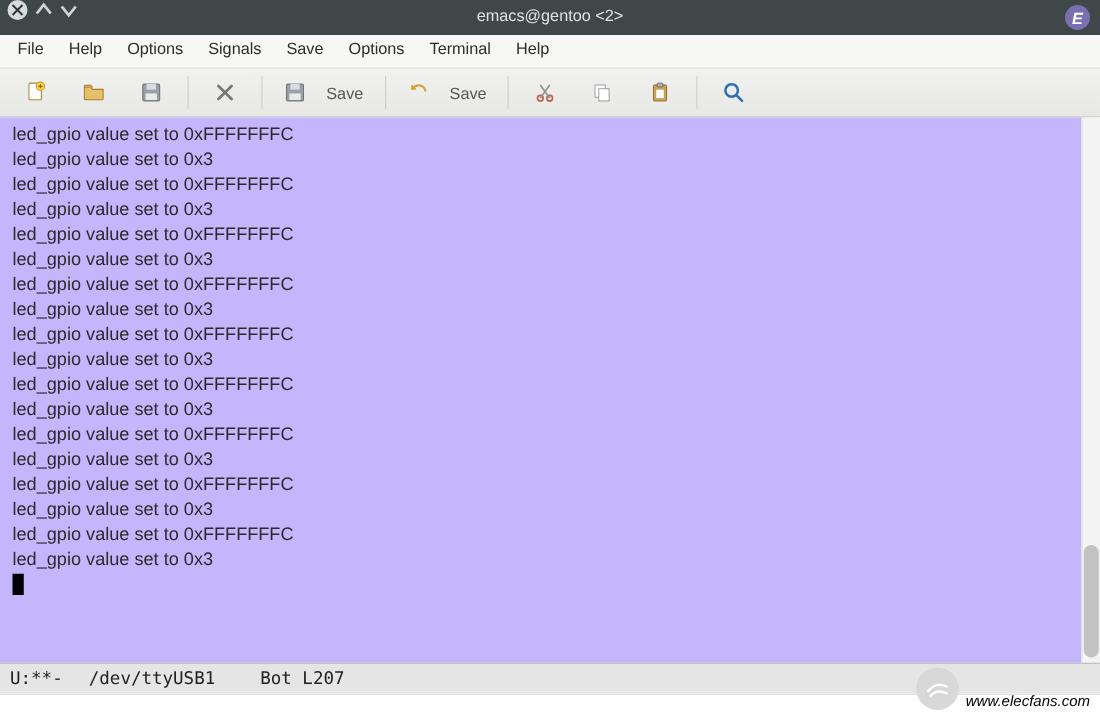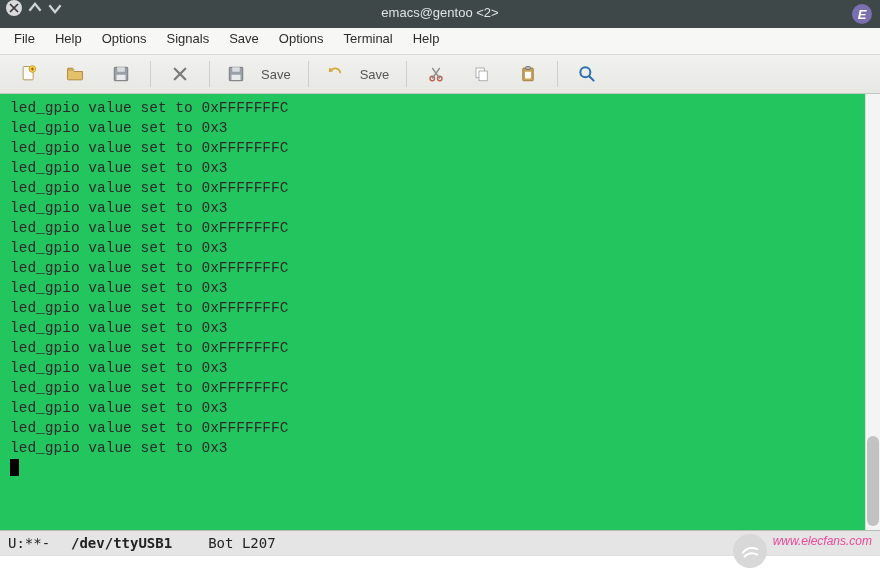--- a/index.html
+++ b/index.html
@@ -15,32 +15,32 @@
 
 .menubar{height:26px;background:#f7f7f6;border-bottom:1px solid #dcdcdc;display:flex;align-items:flex-start;padding:0 6px;gap:4px;font-size:13px;color:#2c2c2c}
 .menubar span{padding:3px 8px;border-radius:3px}
 
 .toolbar{height:38px;background:linear-gradient(#f1f1ef,#e7e7e4);border-bottom:1px solid #c6c6c3;display:flex;align-items:center;padding:0 8px;gap:4px}
 .tbtn{height:28px;min-width:32px;padding:0 4px;border:1px solid transparent;border-radius:3px;display:flex;align-items:center;justify-content:center;gap:16px;color:#555}
 .tbtn.lbl{min-width:auto;padding:0 8px;font-size:13px}
 .tsep{width:1px;height:26px;background:#cfcfcb;margin:0 4px}
 
 .workspace{display:flex;height:calc(576px - 28px - 26px - 38px - 24px - 24px)}
-.buffer{flex:1;background:#22c55e;font-family:Liberation Mono, monospace;font-size:14.5px;line-height:20px;color:#2b2b2b;padding:4px 0 0 10px;white-space:pre;position:relative}
+.buffer{flex:1;background:#c4b5fd;font-family:Liberation Sans, sans-serif;font-size:14.5px;line-height:20px;color:#2b2b2b;padding:4px 0 0 10px;white-space:pre;position:relative}
 .cursor{display:inline-block;width:9px;height:17px;background:#000;vertical-align:text-bottom}
 .scrollbar{width:14px;background:#f4f4f4;border-left:1px solid #ddd;position:relative}
 .thumb{position:absolute;left:1px;right:1px;bottom:4px;height:90px;background:#c2c2c2;border-radius:6px}
 
 .modeline{height:24px;background:#e5e5e5;border-top:1px solid #b8b8b8;font-family:"DejaVu Sans Mono",monospace;font-size:14px;display:flex;align-items:center;padding:0 8px;color:#222}
-.modeline .buf{font-weight:bold;margin:0 4px}
+.modeline .buf{font-weight:normal;margin:0 4px}
 .modeline .gap{display:inline-block;width:32px}
 
 .minibuf{height:24px;background:#fff;border-top:1px solid #e0e0e0}
 
-.watermark{position:absolute;right:8px;bottom:8px;display:flex;align-items:flex-start;gap:6px;color:#ec4899;font-size:12px;font-style:italic;pointer-events:none}
+.watermark{position:absolute;right:8px;bottom:8px;display:flex;align-items:flex-end;gap:6px;color:#000000;font-size:12px;font-style:italic;pointer-events:none}
 .watermark .wmicon{width:34px;height:34px;border-radius:50%;background:#d8d8d8;display:flex;align-items:center;justify-content:center}
 </style>
 </head>
 <body>
 
 <div class="titlebar">
   <div class="wb">
     <div class="circ close">
       <svg viewBox="0 0 10 10">
           <path d="M1 1 L9 9 M9 1 L1 9" stroke="#333" stroke-width="1.6" fill="none"></path>

